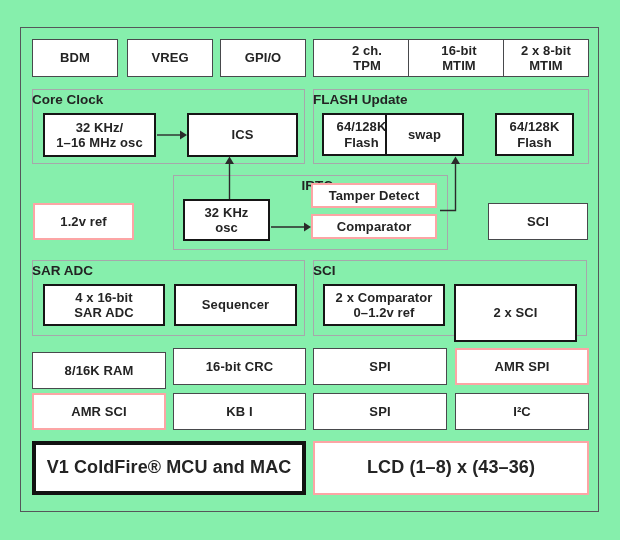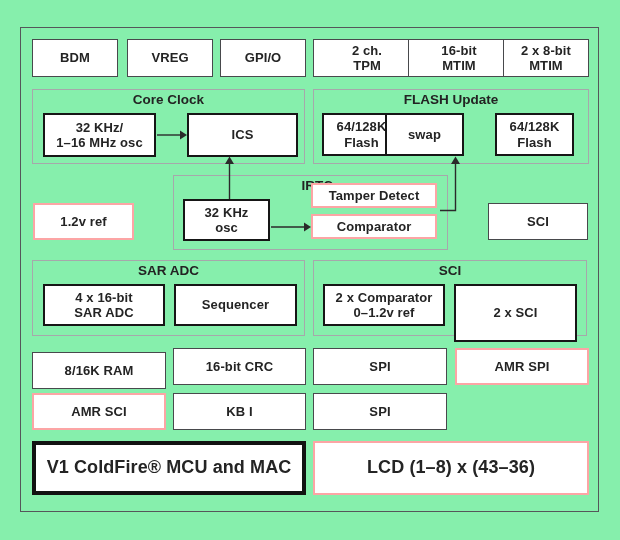--- a/index.html
+++ b/index.html
@@ -20,21 +20,21 @@
   .b1 { border:1.5px solid #48494c; }   
   .b2 { border:2px solid #fca5a5; }     
   .b3 { border:2.5px solid #161616; }   
   .b4 { border:4px solid #121212; }     
   .group {
     position:absolute; box-sizing:border-box;
     border:1px solid #a6a8ab; background:transparent;
   }
   .gtitle {
     position:absolute; font-weight:bold; font-size:13.5px; color:#232323;
-    text-align:center; line-height:1;
+    text-align:left; line-height:1;
   }
   .gtitle-right { text-align:right;margin-left:28px; }
   .big { font-size:18px; }
   svg.arrows { position:absolute; left:0; top:0; pointer-events:none; }
 </style>
 </head>
 <body>
 
 <div class="stage">
 
@@ -87,20 +87,21 @@
   <div class="box b3" style="left:454px;top:284px;width:123px;height:58px">2 x SCI</div>
 
   <div class="box b1" style="left:32px;top:352px;width:134px;height:37px">8/16K RAM</div>
   <div class="box b1" style="left:173px;top:348px;width:133px;height:37px">16-bit CRC</div>
   <div class="box b1" style="left:313px;top:348px;width:134px;height:37px">SPI</div>
   <div class="box b2" style="left:455px;top:348px;width:134px;height:37px">AMR SPI</div>
 
   <div class="box b2" style="left:32px;top:393px;width:134px;height:37px">AMR SCI</div>
   <div class="box b1" style="left:173px;top:393px;width:133px;height:37px">KB I</div>
   <div class="box b1" style="left:313px;top:393px;width:134px;height:37px">SPI</div>
+  <div class="box b1" style="left:455px;top:393px;width:134px;height:37px">I²C</div>
 
   <div class="box b4 big" style="left:32px;top:441px;width:274px;height:54px">V1 ColdFire® MCU and MAC</div>
   <div class="box b2 big" style="left:313px;top:441px;width:276px;height:54px">LCD (1–8) x (43–36)</div>
 
   <svg class="arrows" width="620" height="540" viewBox="0 0 620 540">
     <g stroke="#2a2a2a" stroke-width="1.4" fill="none">
       <line x1="157" y1="135" x2="180" y2="135"></line>
       <line x1="229.5" y1="199" x2="229.5" y2="164"></line>
       <line x1="271" y1="227" x2="304" y2="227"></line>
       <polyline points="440,210.5 455.5,210.5 455.5,164"></polyline>

